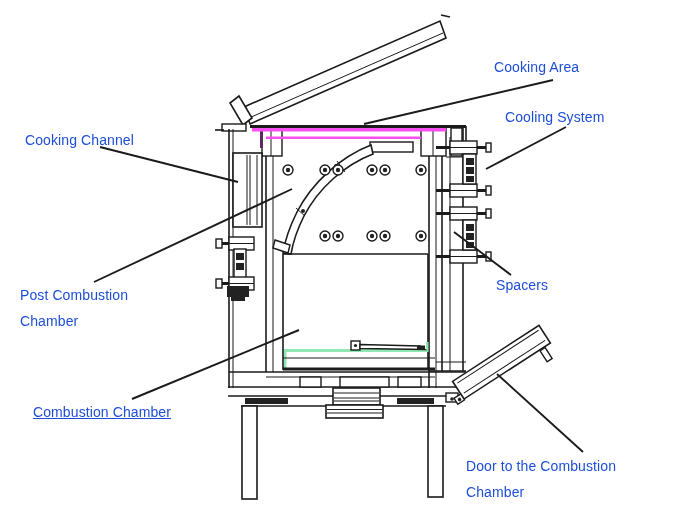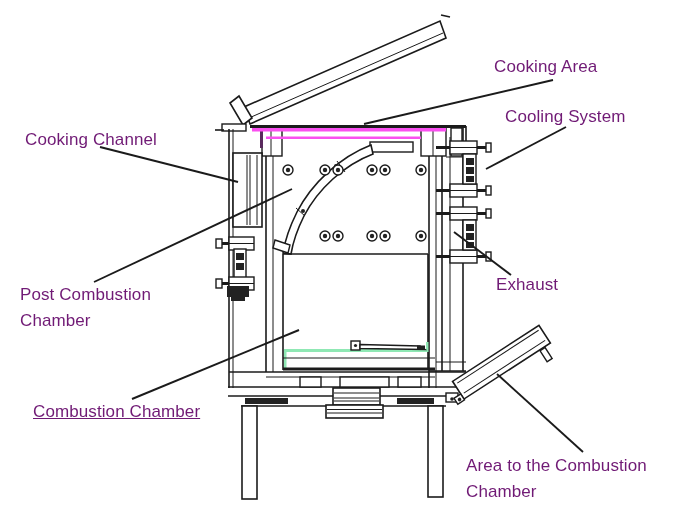--- a/index.html
+++ b/index.html
@@ -1,19 +1,19 @@
 <!DOCTYPE html>
 <html><head>
 <meta charset="utf-8">
 <style>
   html,body{margin:0;padding:0;background:#fff;}
   .stage{position:relative;width:698px;height:520px;background:#fff;overflow:hidden;
          font-family:"Liberation Sans",sans-serif;}
   .stage svg{position:absolute;left:0;top:0;}
-  .lbl{position:absolute;font-size:17px;line-height:26px;color:#701a75;
+  .lbl{position:absolute;font-size:14px;line-height:26px;color:#1d4ed8;
        letter-spacing:.1px;white-space:nowrap;}
   .lbl.wrap{white-space:normal;}
   
   .s   {stroke:#1b1b1b;stroke-width:1.6;fill:none;}
   .sw  {stroke:#1b1b1b;stroke-width:1.6;fill:#ffffff;}
   .sw14{stroke:#1b1b1b;stroke-width:1.4;fill:#ffffff;}
   .thin{stroke:#1b1b1b;stroke-width:1;fill:none;}
   .thick{stroke:#1b1b1b;stroke-width:3;fill:none;}
   .dark{fill:#222;stroke:none;}
   .leader{stroke:#1b1b1b;stroke-width:1.9;fill:none;}
@@ -237,17 +237,17 @@
     <line class="leader" x1="132" y1="399" x2="299" y2="330"></line>
     <line class="leader" x1="511" y1="275" x2="454" y2="232"></line>
     <line class="leader" x1="583" y1="452" x2="497" y2="374"></line>
   </g>
 </svg>
 
 <div class="lbl" style="left:25px;top:127px;">Cooking Channel</div>
 <div class="lbl" style="left:494px;top:54px;">Cooking Area</div>
 <div class="lbl" style="left:493px;top:104px;margin-left:12px;">Cooling System</div>
 <div class="lbl wrap" style="left:20px;top:282px;width:150px;">Post Combustion Chamber</div>
-<div class="lbl" style="left:496px;top:272px;">Exhaust</div>
+<div class="lbl" style="left:496px;top:272px;">Spacers</div>
 <div class="lbl" style="left:33px;top:399px;text-decoration:underline;">Combustion Chamber</div>
-<div class="lbl wrap" style="left:466px;top:453px;width:205px;">Area to the Combustion Chamber</div>
+<div class="lbl wrap" style="left:466px;top:453px;width:205px;">Door to the Combustion Chamber</div>
 
 </div>
 
 </body></html>

